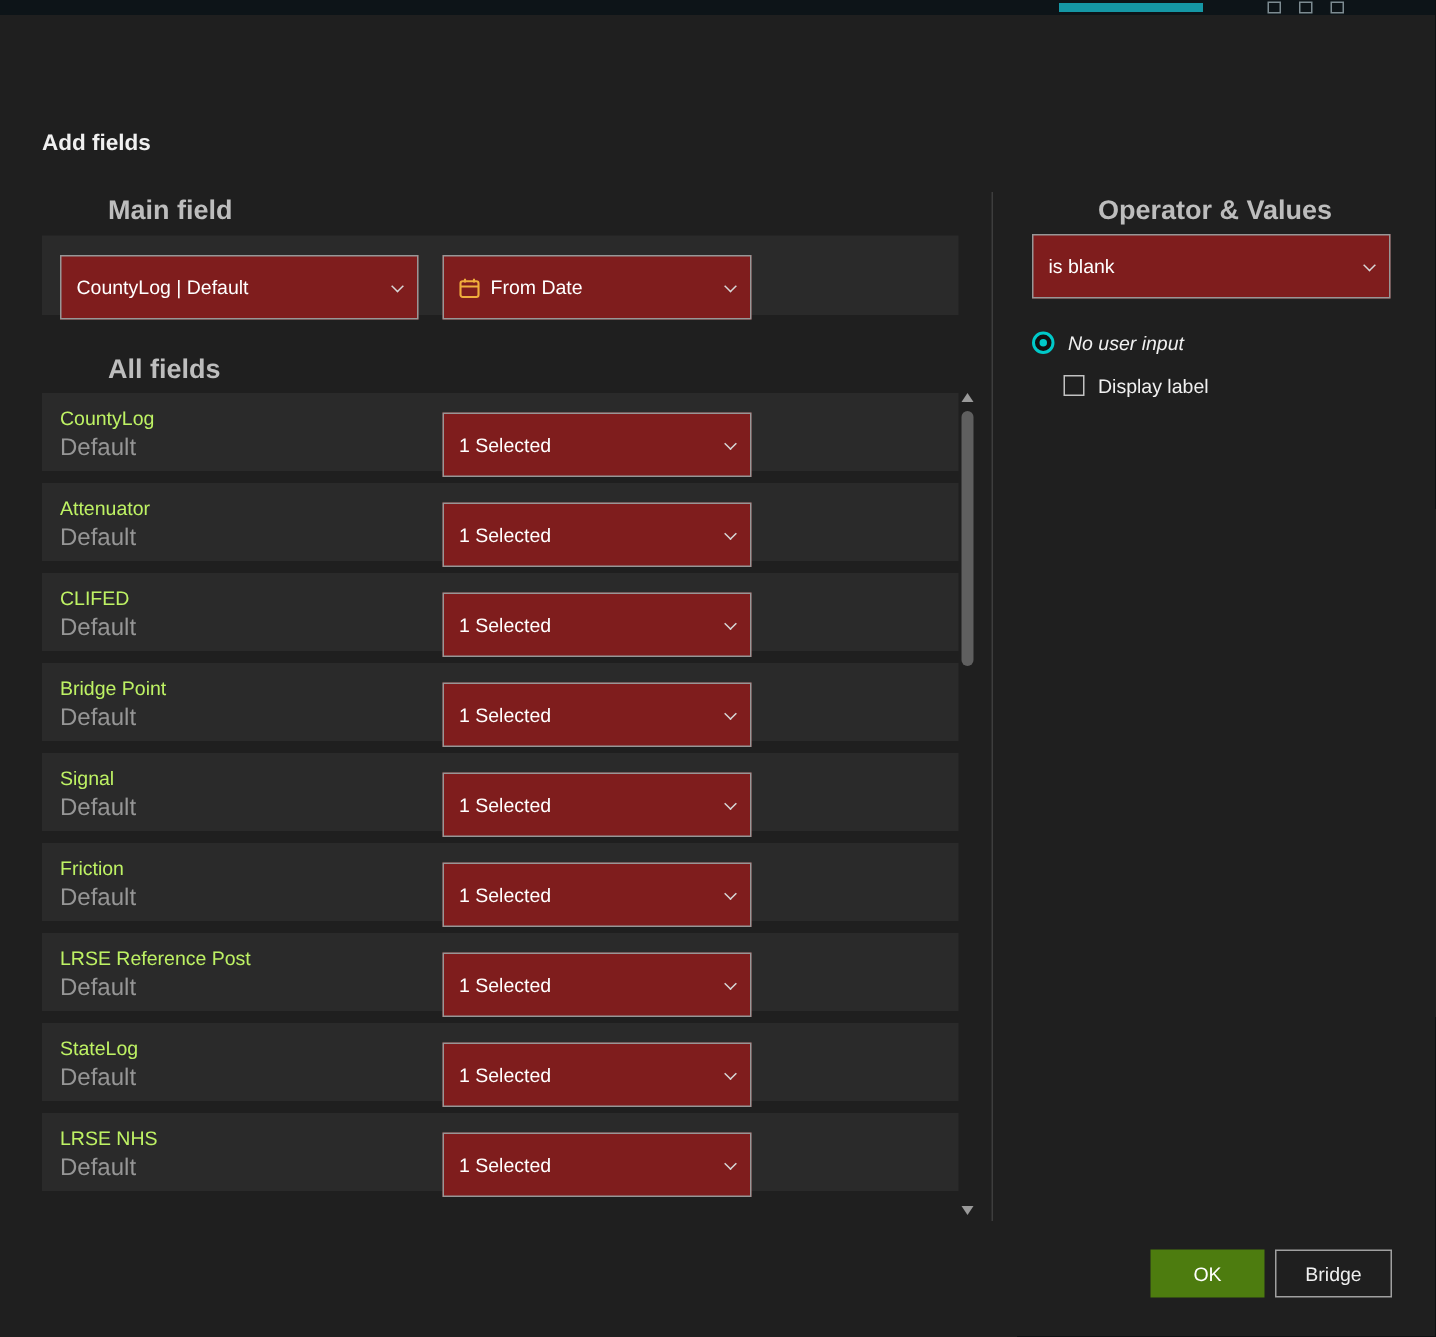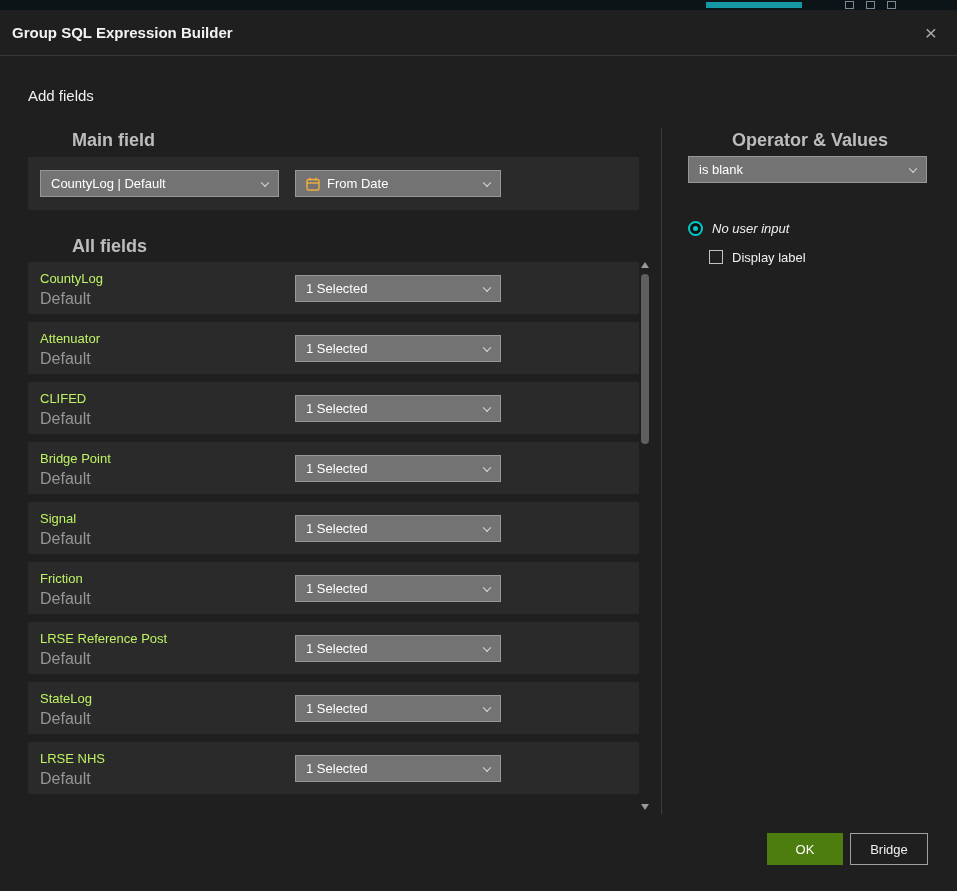--- a/index.html
+++ b/index.html
@@ -14,28 +14,28 @@
   .strip-link{position:absolute;top:2px;left:706px;width:96px;height:6px;background:#17aebe;opacity:.85;}
   .strip-ico{position:absolute;top:1px;width:9px;height:8px;border:1px solid #7d8b91;background:transparent;}
 
   
   .dialog{position:absolute;top:10px;left:0;width:957px;height:881px;background:#1f1f1f;}
   .dlg-header{position:absolute;top:0;left:0;width:100%;height:46px;border-bottom:1px solid #373737;}
   .dlg-title{position:absolute;left:12px;top:0;line-height:46px;font-size:15px;font-weight:700;color:#f3f3f3;}
   .dlg-close{position:absolute;right:14px;top:11px;width:24px;height:24px;color:#a9a9a9;
     font-size:21px;line-height:24px;text-align:center;cursor:pointer;}
 
-  .section-heading{position:absolute;left:28px;top:77px;font-size:15px;font-weight:400;color:#f0f0f0;}
+  .section-heading{position:absolute;left:28px;top:77px;font-size:15px;font-weight:700;color:#f0f0f0;}
   .sub-label{font-size:18px;font-weight:700;color:#bdbdbd;padding-left:44px;}
   #main-field-label{position:absolute;left:28px;top:120px;}
   #all-fields-label{position:absolute;left:28px;top:226px;}
 
   .panel{position:absolute;left:28px;top:147px;width:611px;height:53px;background:#2a2a2a;}
 
-  .dd{position:relative;height:27px;background:#737373;border:1px solid #979797;color:#ffffff;
+  .dd{position:relative;height:43px;background:#7f1d1d;border:1px solid #979797;color:#ffffff;
     display:flex;align-items:center;padding:0 26px 0 10px;cursor:pointer;white-space:nowrap;}
   .dd .chev{position:absolute;right:10px;top:50%;width:6px;height:6px;
     border-right:1.5px solid #d8d8d8;border-bottom:1.5px solid #d8d8d8;
     transform:translateY(-70%) rotate(45deg);}
   .dd-abs{position:absolute;}
   #main-source-dd{left:12px;top:13px;width:239px;}
   #main-date-dd{left:267px;top:13px;width:206px;}
   .cal-icon{display:inline-block;margin-right:7px;line-height:0;}
 
   .rows{position:absolute;left:28px;top:252px;width:611px;}
@@ -76,24 +76,20 @@
 
   <div class="topstrip">
     <div class="strip-link"></div>
     <div class="strip-ico" style="left:845px;"></div>
     <div class="strip-ico" style="left:866px;"></div>
     <div class="strip-ico" style="left:887px;"></div>
   </div>
 
   <div class="dialog">
 
-    <div class="dlg-header">
-      <div class="dlg-title">Group SQL Expression Builder</div>
-      <div class="dlg-close">×</div>
-    </div>
 
     <div class="section-heading">Add fields</div>
 
     <div id="main-field-label" class="sub-label">Main field</div>
 
     <div class="panel">
       <div id="main-date-dd" class="dd dd-abs">
         <span class="cal-icon">
           <svg width="14" height="14" viewBox="0 0 14 14">
             <rect x="1" y="2.5" width="12" height="10.5" rx="1.5" fill="none" stroke="#f0ae3c" stroke-width="1.4"></rect>

